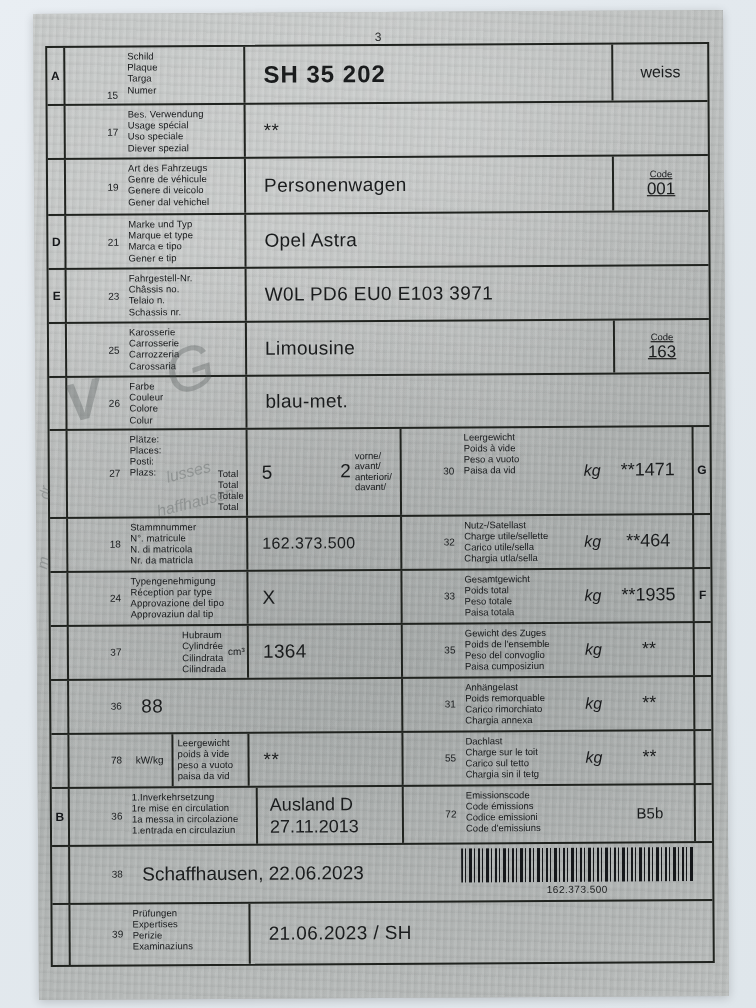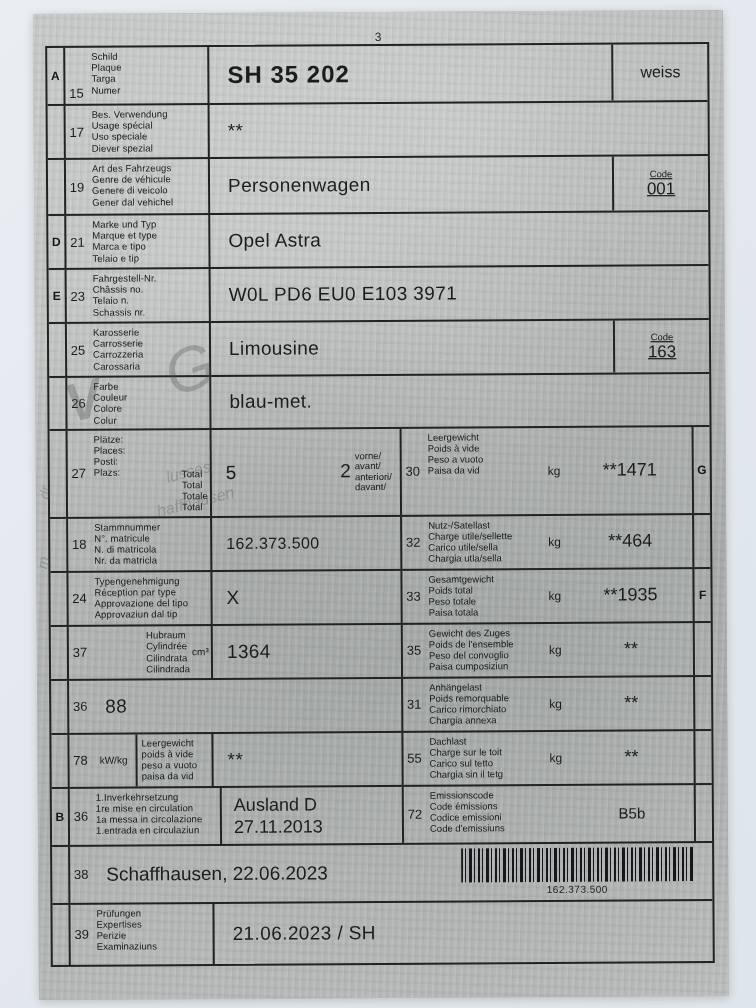--- a/index.html
+++ b/index.html
@@ -111,27 +111,28 @@
     display: flex;
     align-items: center;
     justify-content: center;
     border-left: 2px solid #20231f;
   }
 
   
   .num {
     width: 22px;
     flex: 0 0 22px;
-    font-size: 13px;
+    font-size: 10px;
     color: #1a1c1e;
     display: flex;
     align-items: flex-end;
     justify-content: center;
     padding-bottom: 3px;
     box-sizing: border-box;
+    margin-left: 36px;
   }
   .num.mid { align-items: center; padding-bottom: 0; }
 
   
   .labels {
     flex: 0 0 auto;
     width: 122px;
     font-size: 9.5px;
     line-height: 11.2px;
     color: #16181a;
@@ -206,22 +207,23 @@
     line-height: 11.2px;
     color: #16181a;
     padding: 3px 2px 3px 4px;
     box-sizing: border-box;
   }
   .unit {
     flex: 0 0 26px;
     display: flex;
     align-items: center;
     justify-content: flex-start;
-    font-size: 12px;
+    font-size: 16px;
     color: #18191b;
+    font-style: italic;
   }
   .val-r {
     flex: 1 1 auto;
     display: flex;
     align-items: center;
     justify-content: center;
     font-size: 18px;
     color: #1a1c1d;
     padding-right: 6px;
     box-sizing: border-box;
@@ -381,21 +383,21 @@
         </div>
       </div>
 
       <div class="row" style="min-height:54px">
         <div class="lcode">D</div>
         <div class="num mid">21</div>
         <div class="labels">
           <div class="l">Marke und Typ</div>
           <div class="l">Marque et type</div>
           <div class="l">Marca e tipo</div>
-          <div class="l">Telaio e tip</div>
+          <div class="l">Gener e tip</div>
         </div>
         <div class="value">Opel Astra</div>
       </div>
 
       <div class="row" style="min-height:54px">
         <div class="lcode">E</div>
         <div class="num mid">23</div>
         <div class="labels">
           <div class="l">Fahrgestell-Nr.</div>
           <div class="l">Châssis no.</div>

